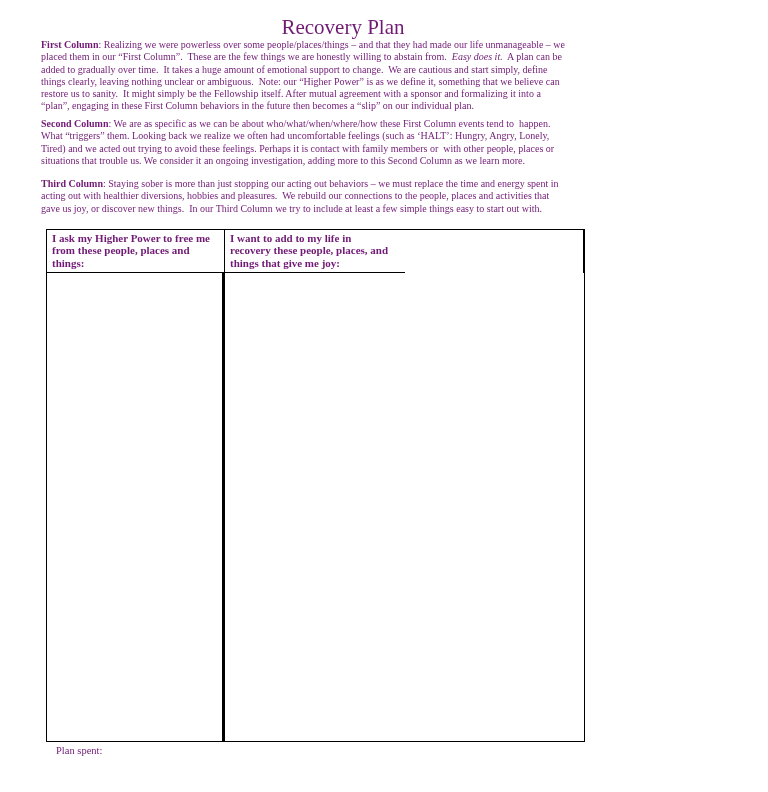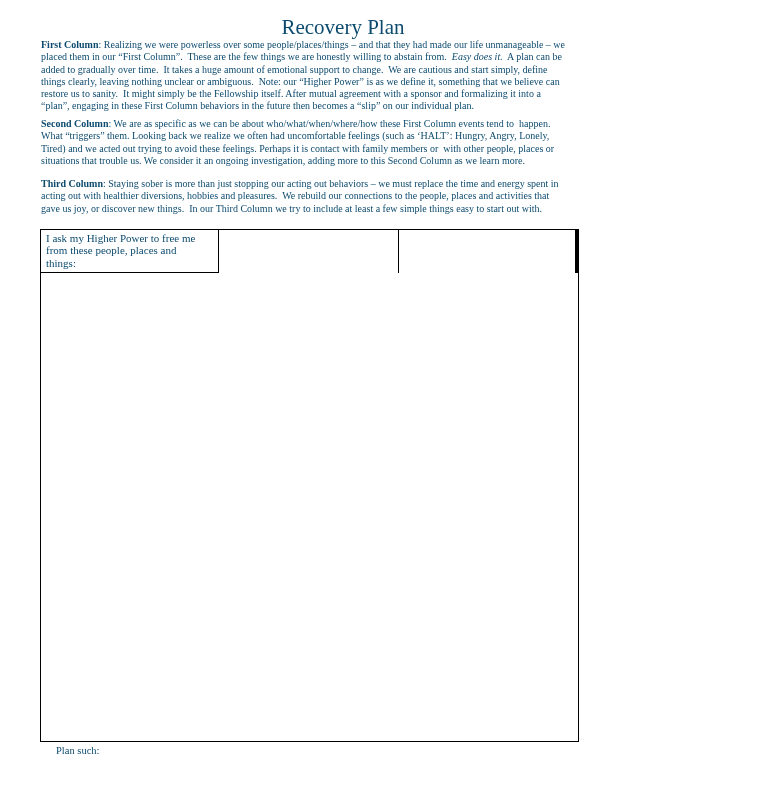--- a/index.html
+++ b/index.html
@@ -1,44 +1,45 @@
 <!DOCTYPE html>
 <html><head>
 <meta charset="utf-8">
 <style>
   * { margin: 0; padding: 0; box-sizing: border-box; }
   html, body { width: 768px; height: 792px; background: #ffffff; }
   .page {
     position: relative; width: 768px; height: 792px;
-    background: #ffffff; color: #0c4a6e;
+    background: #ffffff; color: #701a75;
     font-family: "Liberation Serif", serif;
     overflow: hidden;
   }
   .doc-title {
     position: absolute; top: 15px; left: 0; width: 686px;
     text-align: center; font-size: 21px; line-height: 24px;
     font-weight: normal;
   }
   .para {
     position: absolute; left: 41px; width: 640px;
     font-size: 10px; line-height: 12.3px;
     white-space: pre-wrap;
   }
   .para-1 { top: 39px; }
   .para-2 { top: 118px; }
   .para-3 { top: 178px; }
   .para b { font-weight: bold; }
   .para i { font-style: italic; }
   .worksheet-table {
-    position: absolute; left: 40px; top: 229px;
+    position: absolute; left: 46px; top: 229px;
     width: 539px; height: 513px;
     border: 1px solid #000000;
     display: grid;
     grid-template-columns: 178px 180px 179px;
     grid-template-rows: 43px auto;
+    font-weight: bold;
   }
   .cell {
     border-right: 1px solid #000000;
     padding: 2px 5px 0 5px;
     font-size: 11px; line-height: 12.4px;
     white-space: pre-line;
   }
   .cell.thick-right { border-right: 3px solid #000000; }
   .cell.no-right { border-right: none; }
   .cell.header { border-bottom: 1px solid #000000; }
@@ -67,20 +68,23 @@
 “plan”, engaging in these First Column behaviors in the future then becomes a “slip” on our individual plan.</span></p>
 
   <p class="para para-3"><b>Third Column</b><span>: Staying sober is more than just stopping our acting out behaviors – we must replace the time and energy spent in
 acting out with healthier diversions, hobbies and pleasures.  We rebuild our connections to the people, places and activities that
 gave us joy, or discover new things.  In our Third Column we try to include at least a few simple things easy to start out with.</span></p>
 
   <div class="worksheet-table">
     <div class="cell header">I ask my Higher Power to free me
 from these people, places and
 things:</div>
+    <div class="cell header no-right">I want to add to my life in
+recovery these people, places, and
+things that give me joy:</div>
     <div class="cell"></div>
     <div class="cell thick-right"></div>
     <div class="cell no-right"></div>
   </div>
 
-  <div class="plan-date">Plan such:</div>
+  <div class="plan-date">Plan spent:</div>
 
 </div>
 
 </body></html>

